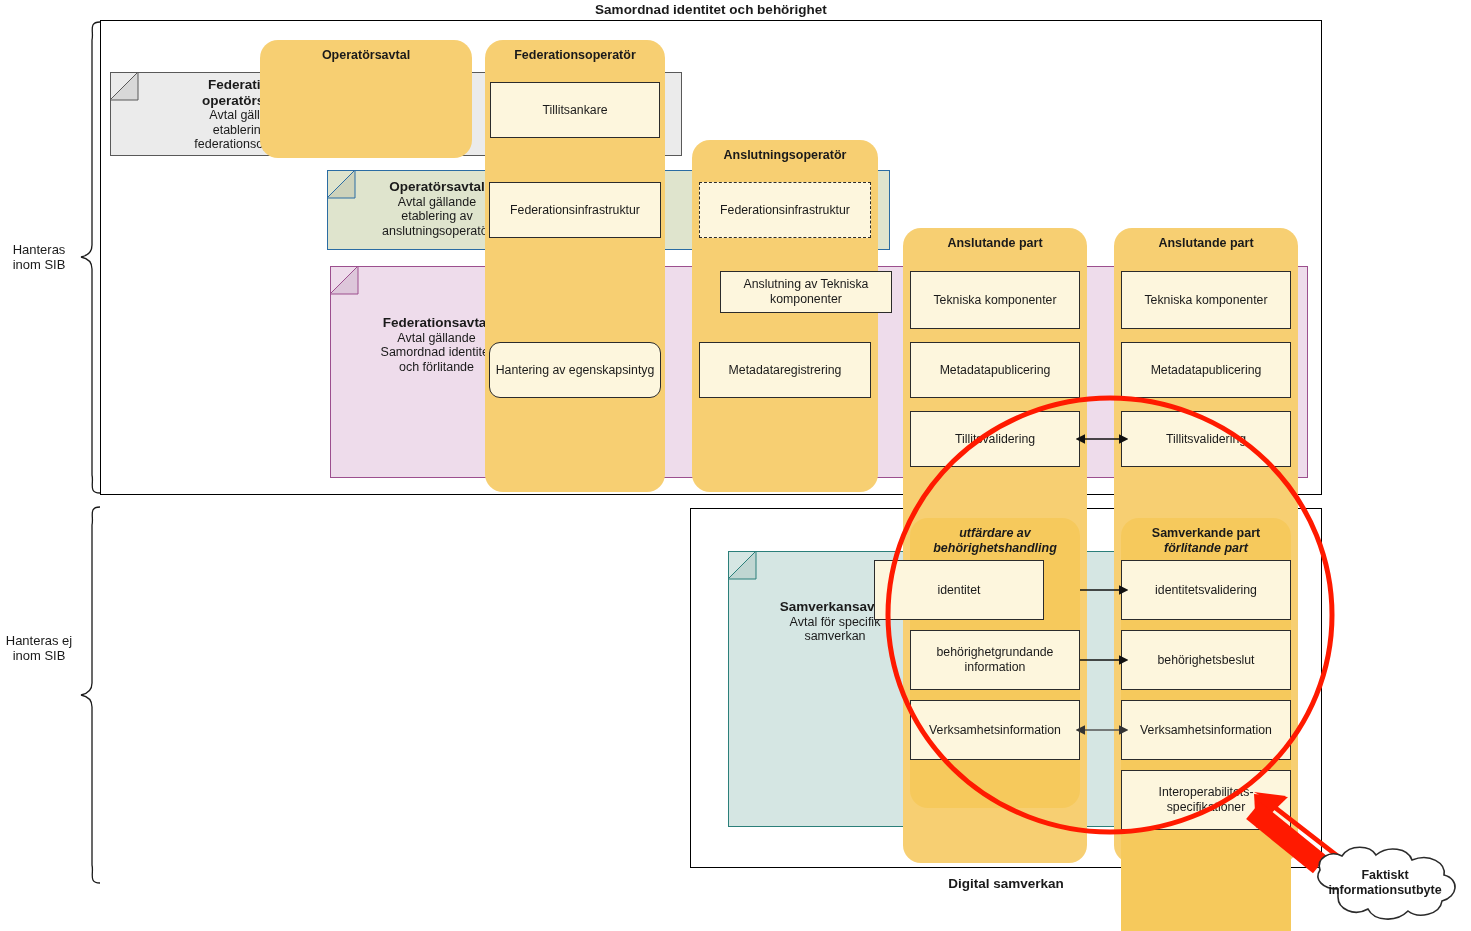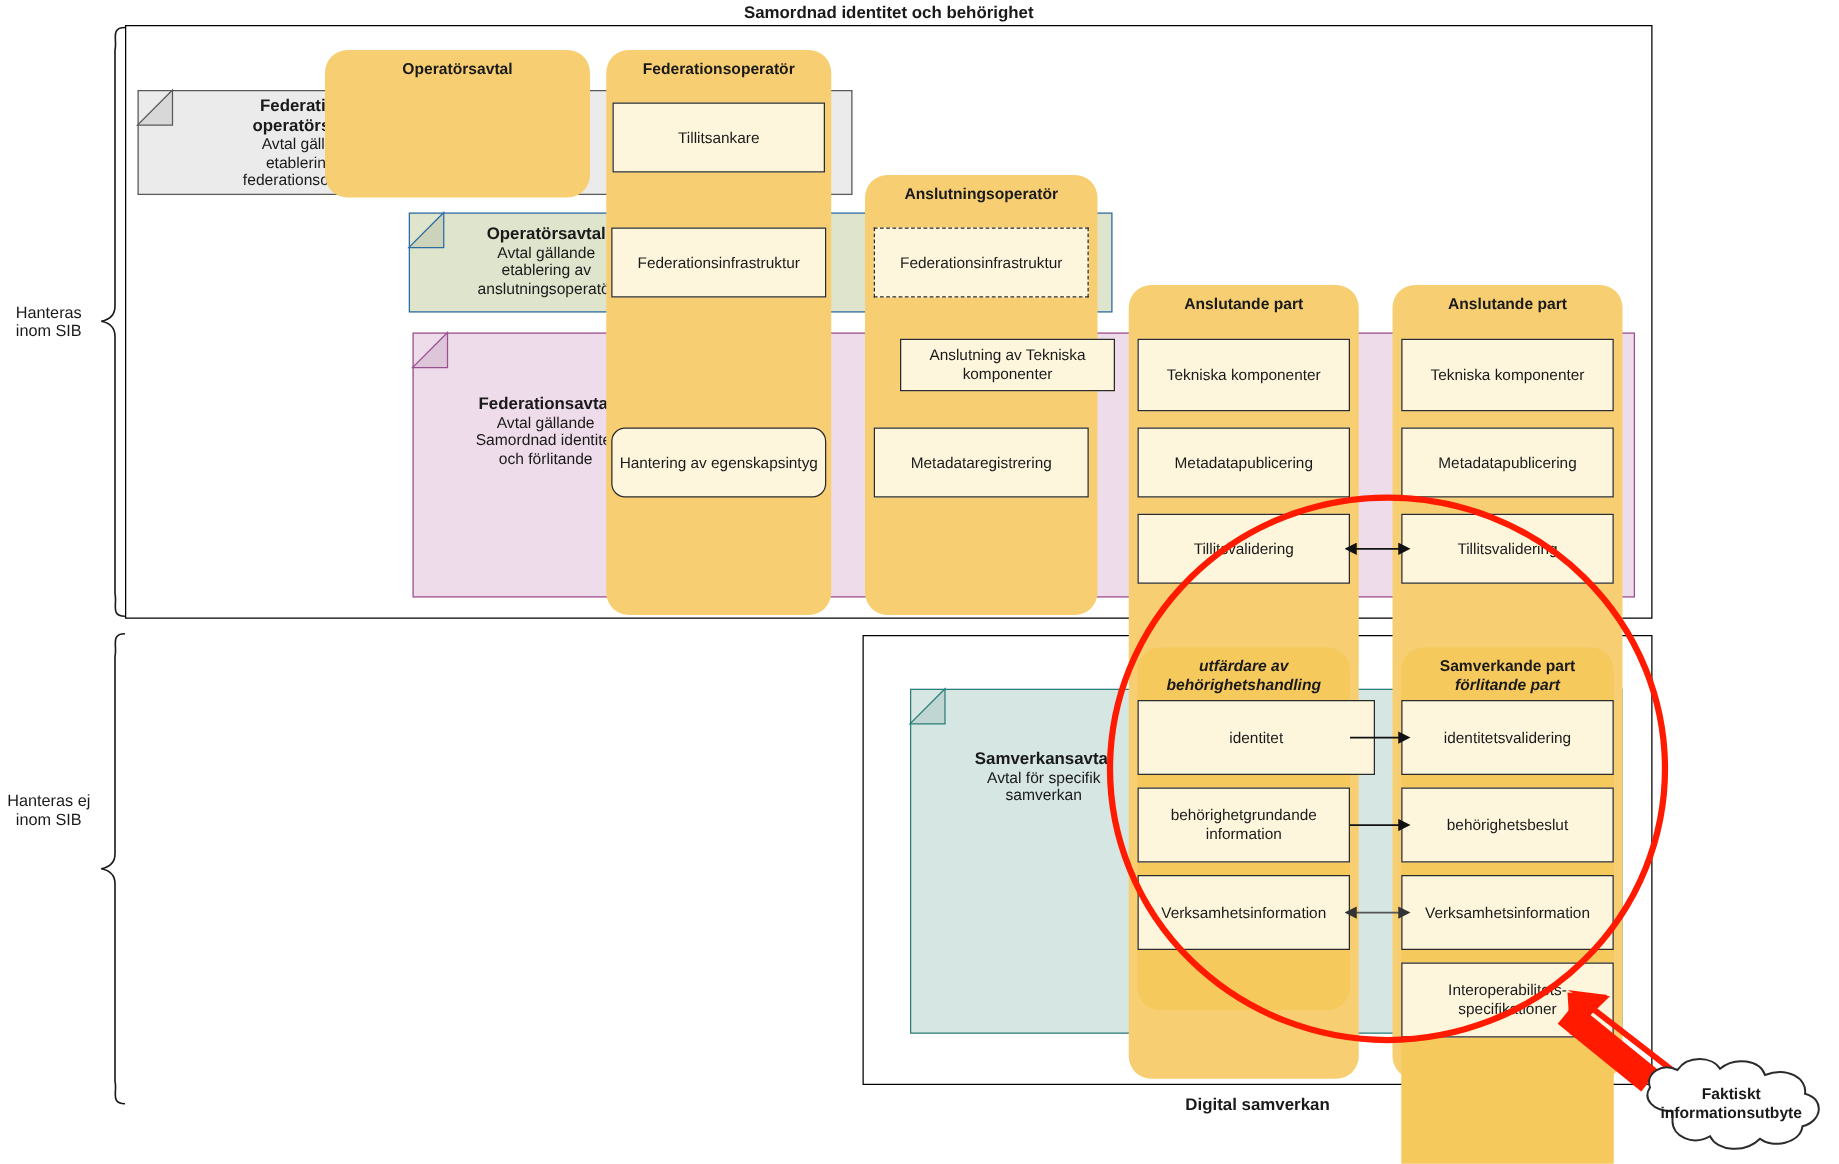--- a/index.html
+++ b/index.html
@@ -163,21 +163,21 @@
 <div class="abs cap" style="left:699px;top:342px;width:172px;height:56px;">Metadataregistrering</div>
 
 <div class="abs cap" style="left:910px;top:271px;width:170px;height:58px;">Tekniska komponenter</div>
 <div class="abs cap" style="left:910px;top:342px;width:170px;height:56px;">Metadatapublicering</div>
 <div class="abs cap" style="left:910px;top:411px;width:170px;height:56px;">Tillitsvalidering</div>
 
 <div class="abs cap" style="left:1121px;top:271px;width:170px;height:58px;">Tekniska komponenter</div>
 <div class="abs cap" style="left:1121px;top:342px;width:170px;height:56px;">Metadatapublicering</div>
 <div class="abs cap" style="left:1121px;top:411px;width:170px;height:56px;">Tillitsvalidering</div>
 
-<div class="abs cap" style="left:910px;top:560px;width:190px;height:60px;">identitet</div>
+<div class="abs cap" style="left:874px;top:560px;width:170px;height:60px;">identitet</div>
 <div class="abs cap" style="left:910px;top:630px;width:170px;height:60px;">behörighetgrundande information</div>
 <div class="abs cap" style="left:910px;top:700px;width:170px;height:60px;">Verksamhetsinformation</div>
 
 <div class="abs cap" style="left:1121px;top:560px;width:170px;height:60px;">identitetsvalidering</div>
 <div class="abs cap" style="left:1121px;top:630px;width:170px;height:60px;">behörighetsbeslut</div>
 <div class="abs cap" style="left:1121px;top:700px;width:170px;height:60px;">Verksamhetsinformation</div>
 <div class="abs cap" style="left:1121px;top:770px;width:170px;height:60px;">Interoperabilitets- specifikationer</div>
 
 <svg style="left:1078px;top:430px;width:48px;height:18px;" viewBox="0 0 48 18">
   <defs>

